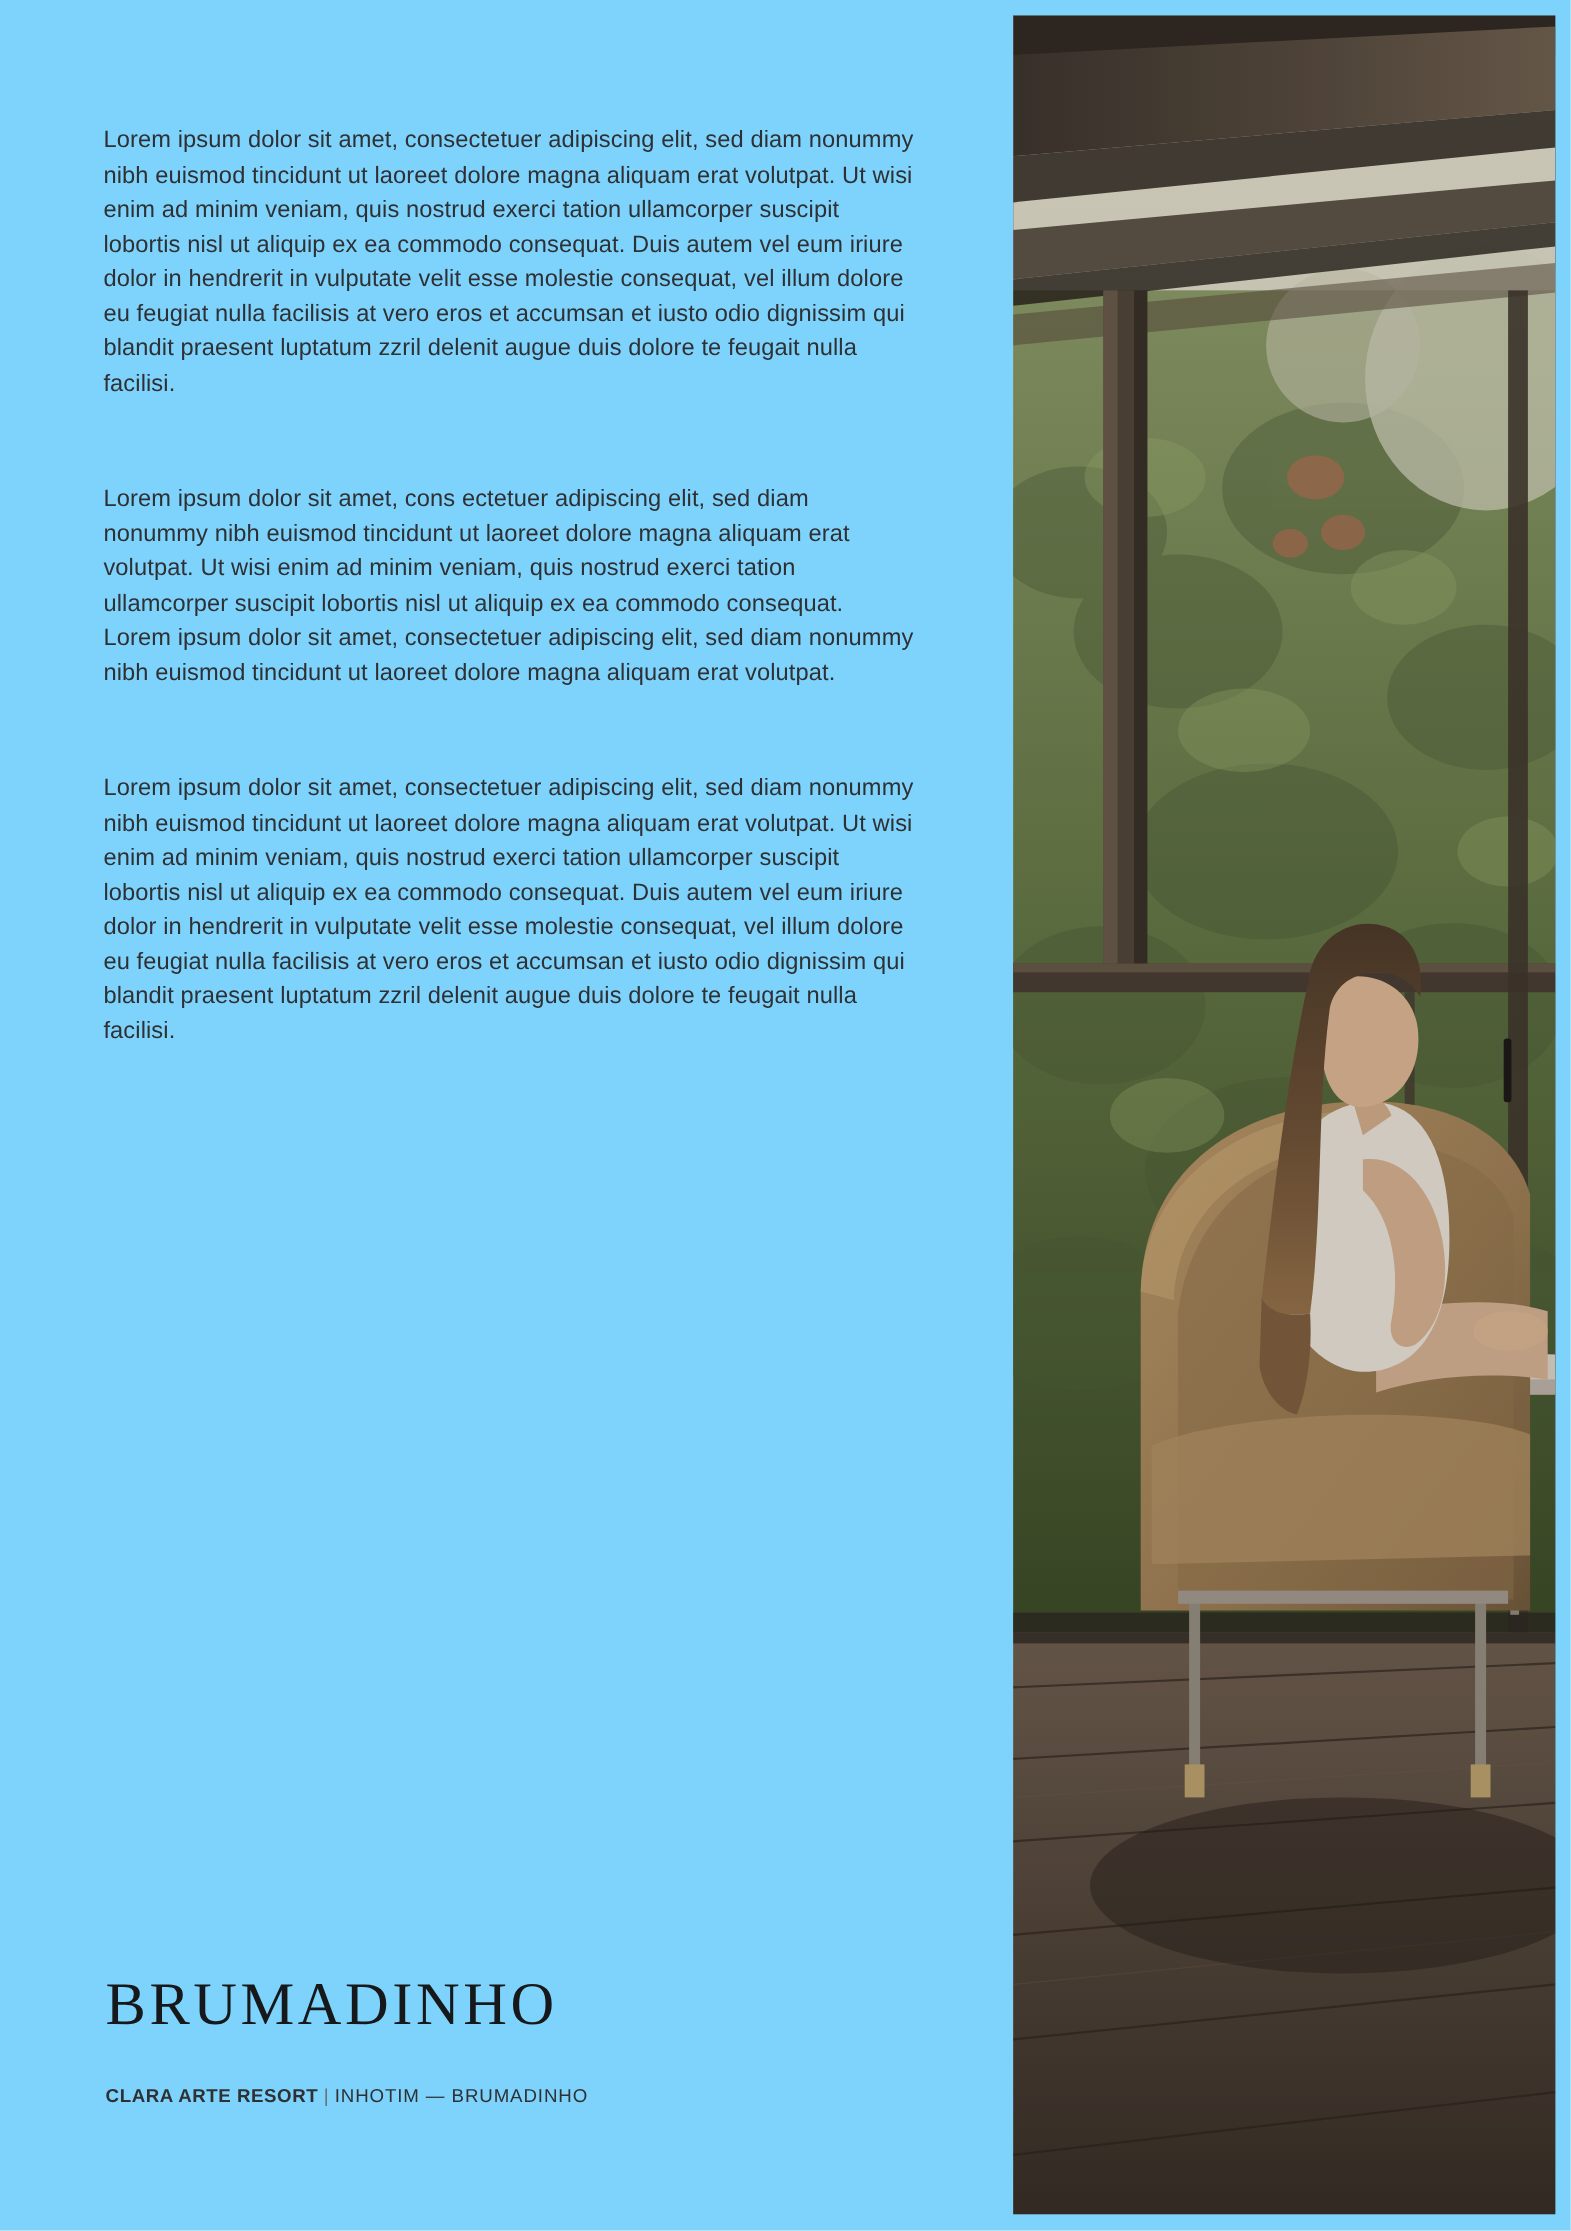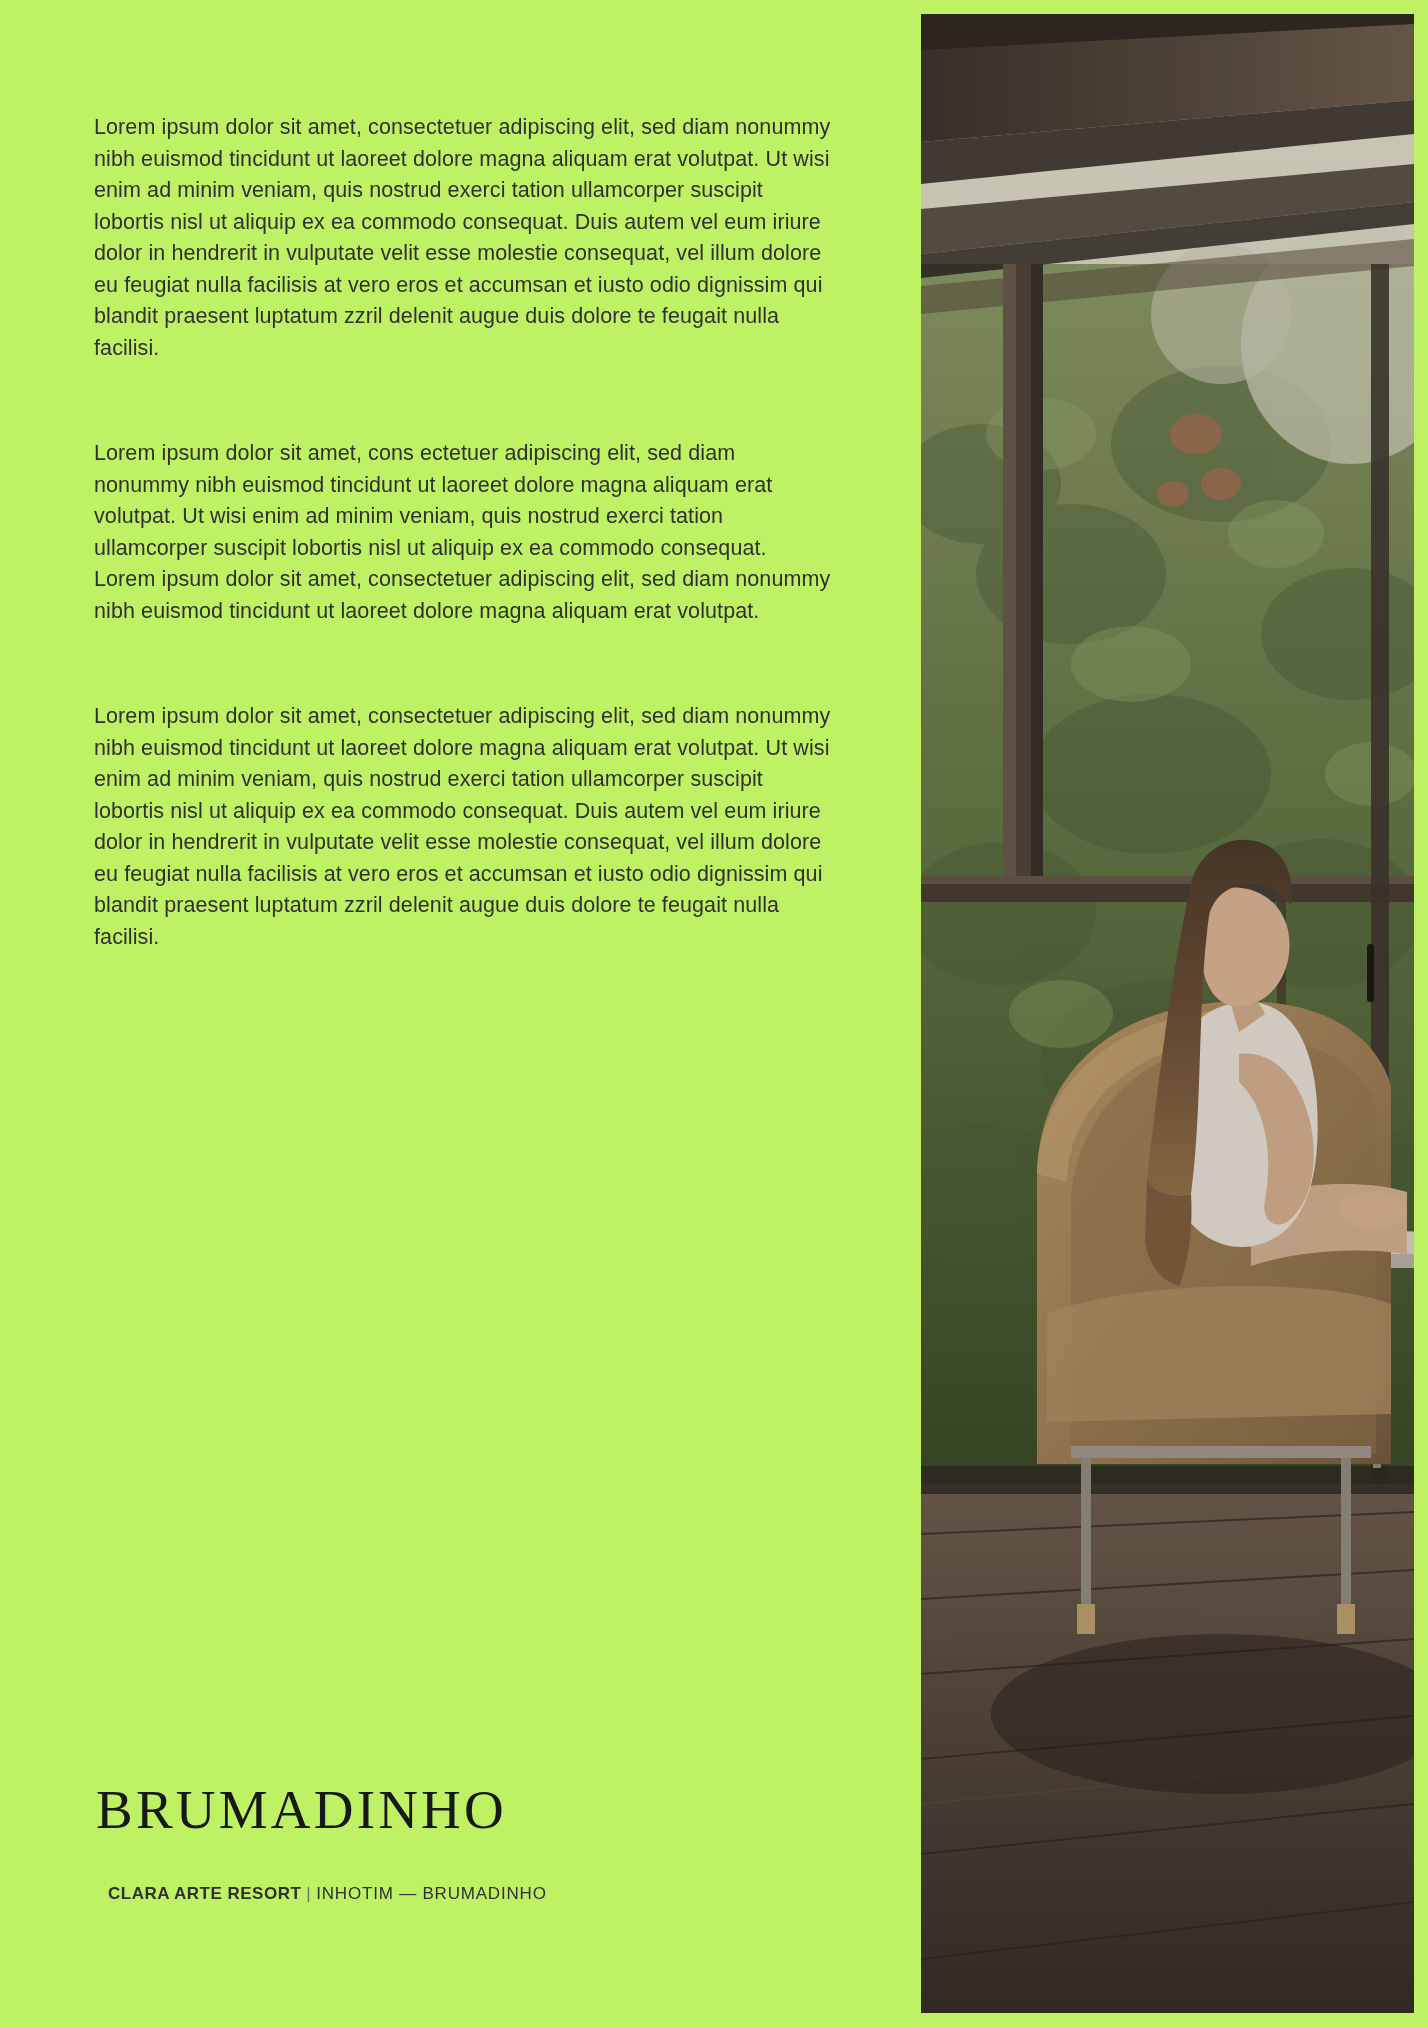--- a/index.html
+++ b/index.html
@@ -12,21 +12,21 @@
     height: 2028px;
     position: relative;
     overflow: hidden;
     font-family: "Liberation Sans", sans-serif;
   }
 
   
   .page {
     position: absolute;
     inset: 0;
-    background: #bef264;
+    background: #7dd3fc;
   }
 
   .text-column {
     position: absolute;
     left: 94px;
     top: 112px;
     width: 740px;
   }
 
   .para {
@@ -57,21 +57,21 @@
     color: #17181a;
     margin: 0 0 44px 0;
     font-weight: 400;
   }
 
   .brand-sub {
     font-family: "Liberation Sans", sans-serif;
     font-size: 17px;
     letter-spacing: 0.55px;
     color: #2f3033;
-    margin: 12px;
+    margin: 0;
     white-space: nowrap;
   }
   .brand-sub .strong {
     font-weight: bold;
     letter-spacing: 0.5px;
   }
   .brand-sub .sep {
     color: #6a6c70;
     padding: 0 5px;
   }

